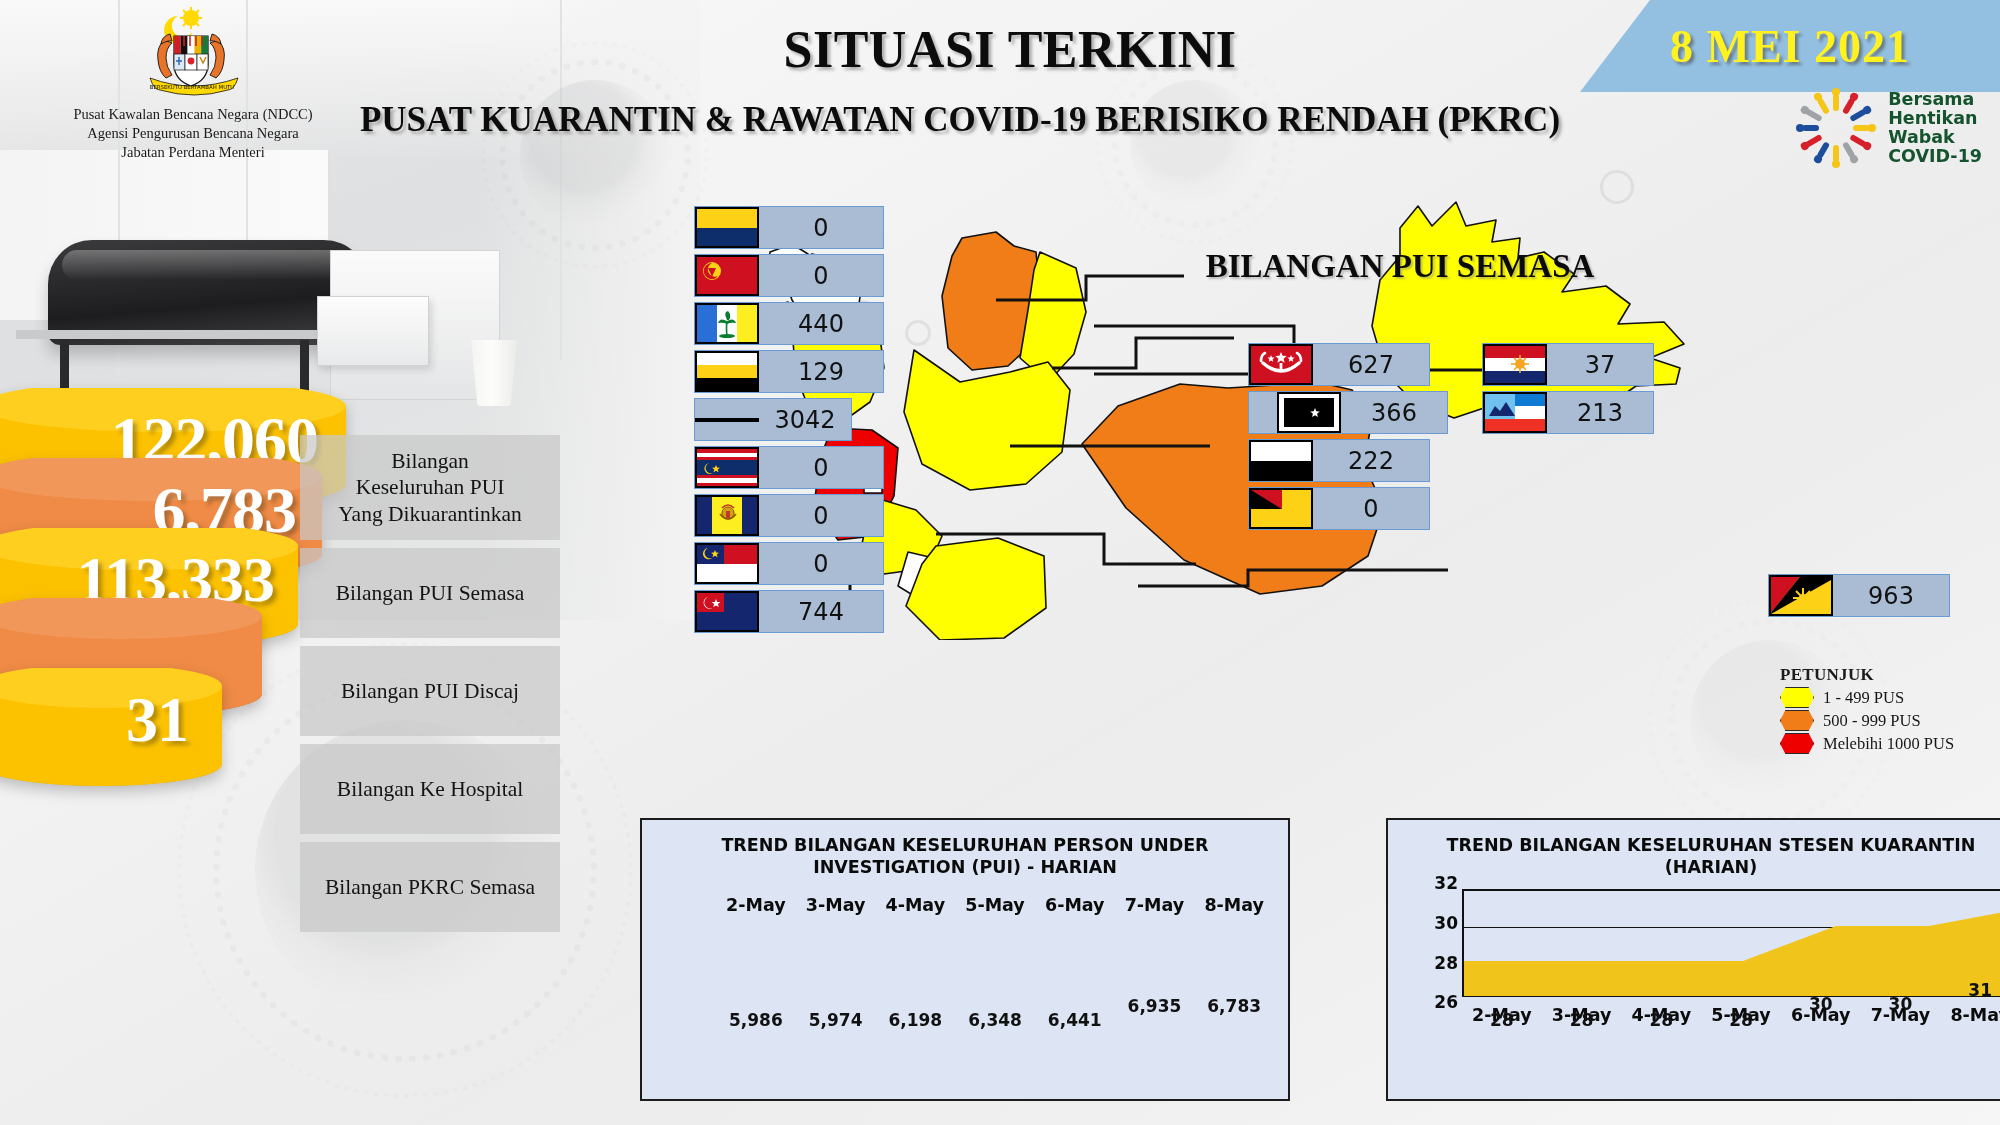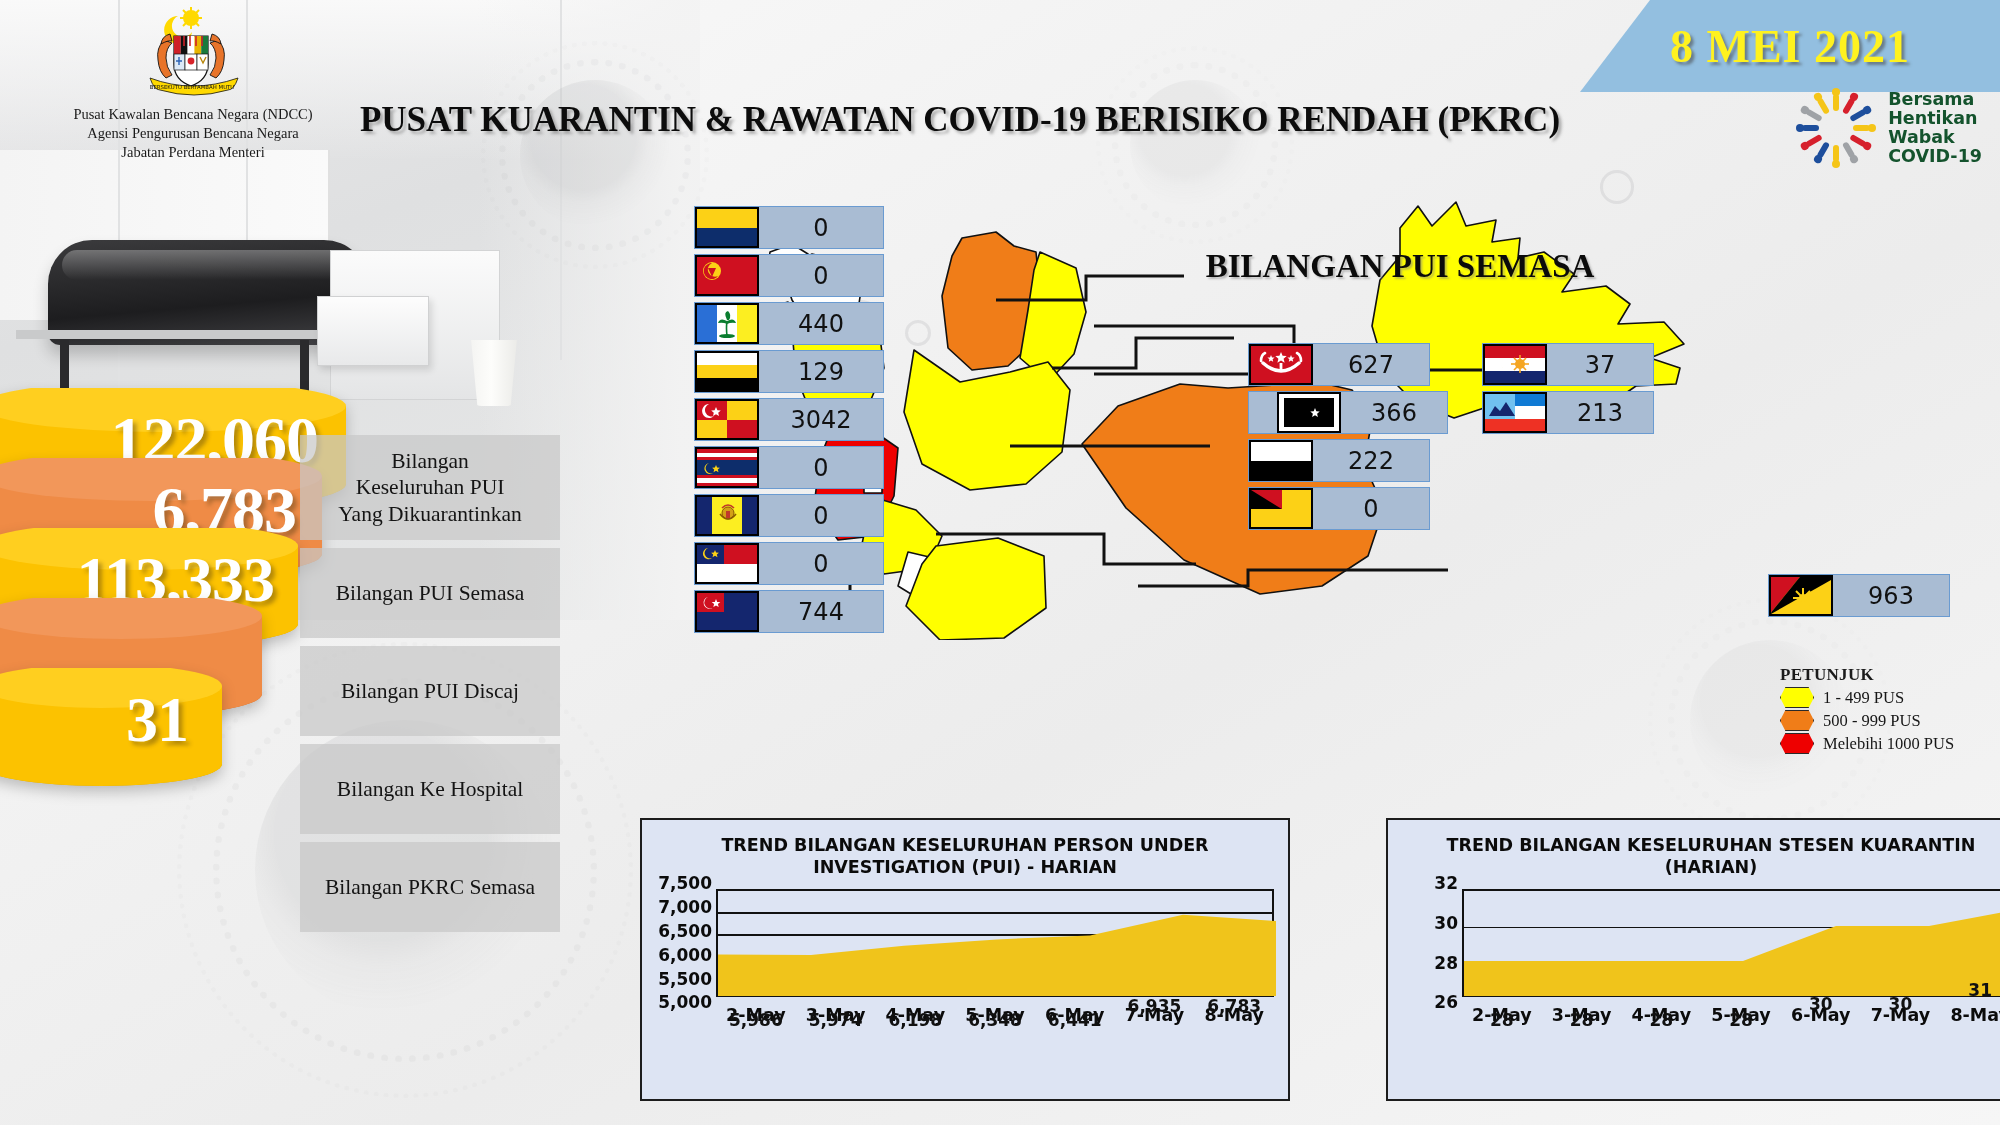--- a/index.html
+++ b/index.html
@@ -195,20 +195,21 @@
         <text x="58" y="83" font-size="5.4" text-anchor="middle" fill="#111" font-family="DejaVu Sans">BERSEKUTU BERTAMBAH MUTU</text>
       </svg>
     </div>
     <div class="agency">
       <div>Pusat Kawalan Bencana Negara (NDCC)</div>
       <div>Agensi Pengurusan Bencana Negara</div>
       <div>Jabatan Perdana Menteri</div>
     </div>
   </div>
 
+  <div class="title1">SITUASI TERKINI</div>
   <div class="title2">PUSAT KUARANTIN &amp; RAWATAN COVID-19 BERISIKO RENDAH (PKRC)</div>
 
   <div class="date-chev">
     <div class="d">8 MEI 2021</div>
   </div>
 
   <div class="bhw">
     <div class="bhw-burst">
       <svg viewBox="0 0 80 80" width="80" height="80">
         <g id="bg"></g>
@@ -434,21 +435,21 @@
 
   <div class="fbox" style="left:694px;top:350px;width:190px;">
     <div class="flag">
       <div style="position:absolute;left:0;top:0;right:0;height:33.3%;background:#fff;"></div>
       <div style="position:absolute;left:0;top:33.3%;right:0;height:33.4%;background:#fcd116;"></div>
       <div style="position:absolute;left:0;top:66.7%;right:0;height:33.3%;background:#000;"></div>
     </div>
     <div class="val">129</div>
   </div>
 
-  <div class="fbox" style="left:694px;top:398px;width:190px;">
+  <div class="fbox" style="left:694px;top:398px;width:158px;align-items:center;">
     <div class="flag">
       <div style="position:absolute;left:0;top:0;width:50%;height:50%;background:#cf1020;"></div>
       <div style="position:absolute;left:50%;top:0;width:50%;height:50%;background:#fcd116;"></div>
       <div style="position:absolute;left:0;top:50%;width:50%;height:50%;background:#fcd116;"></div>
       <div style="position:absolute;left:50%;top:50%;width:50%;height:50%;background:#cf1020;"></div>
       <svg style="position:absolute;left:3px;top:2px;" width="22" height="16" viewBox="0 0 22 16">
         <path d="M9 1 a7 7 0 1 0 5 12 a5.6 5.6 0 1 1 -5 -12z" fill="#fff"></path>
         <path d="M16 4 l1.4 3.2 l3.4 .3 l-2.6 2.2 l.8 3.3 l-3 -1.8 l-3 1.8 l.8 -3.3 l-2.6 -2.2 l3.4 -.3z" fill="#fff"></path>
       </svg>
     </div>
@@ -616,37 +617,20 @@
       <span>500 - 999 PUS</span>
     </div>
     <div class="lg-row">
       <div class="hexsw" style="background:#ee0000;"></div>
       <span>Melebihi 1000 PUS</span>
     </div>
   </div>
 
   <div class="chart" style="left:640px;top:818px;width:650px;height:283px;">
     <h3>TREND BILANGAN KESELURUHAN PERSON UNDER INVESTIGATION (PUI) - HARIAN</h3>
-    <div class="plotarea">
-      <div class="yaxis">
-        <div class="ytick" style="top:2px;">7,500</div>
-        <div class="ytick" style="top:26px;">7,000</div>
-        <div class="ytick" style="top:50px;">6,500</div>
-        <div class="ytick" style="top:74px;">6,000</div>
-        <div class="ytick" style="top:98px;">5,500</div>
-        <div class="ytick" style="top:121px;">5,000</div>
-      </div>
-      <div class="gline" style="top:21.6px;"></div>
-      <div class="gline" style="top:43.2px;"></div>
-      <div class="gline" style="top:64.8px;"></div>
-      <div class="gline" style="top:86.4px;"></div>
-      <svg style="position:absolute;left:0;top:0;" width="558" height="105" viewBox="0 0 558 105" preserveAspectRatio="none">
-        <path d="M0 63.6 L93 64.1 L186 54.7 L279 48.4 L372 44.5 L465 23.7 L558 30.1 L558 105 L0 105z" fill="#f0c41b"></path>
-      </svg>
-    </div>
     <div class="dlabels" style="top:190px;">
       <div>5,986</div>
       <div>5,974</div>
       <div>6,198</div>
       <div>6,348</div>
       <div>6,441</div>
       <div style="position:relative;top:-14px;">6,935</div>
       <div style="position:relative;top:-14px;">6,783</div>
     </div>
     <div class="xaxis" style="margin-top:8px;">

